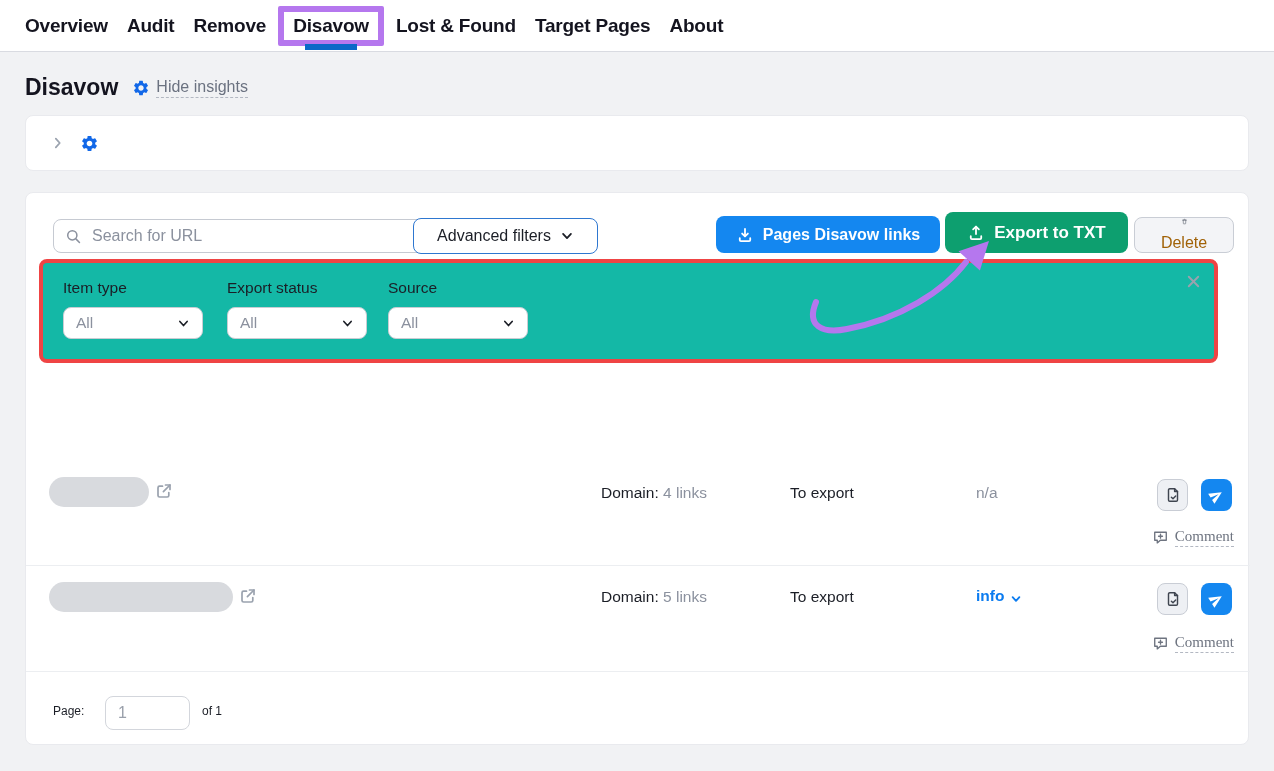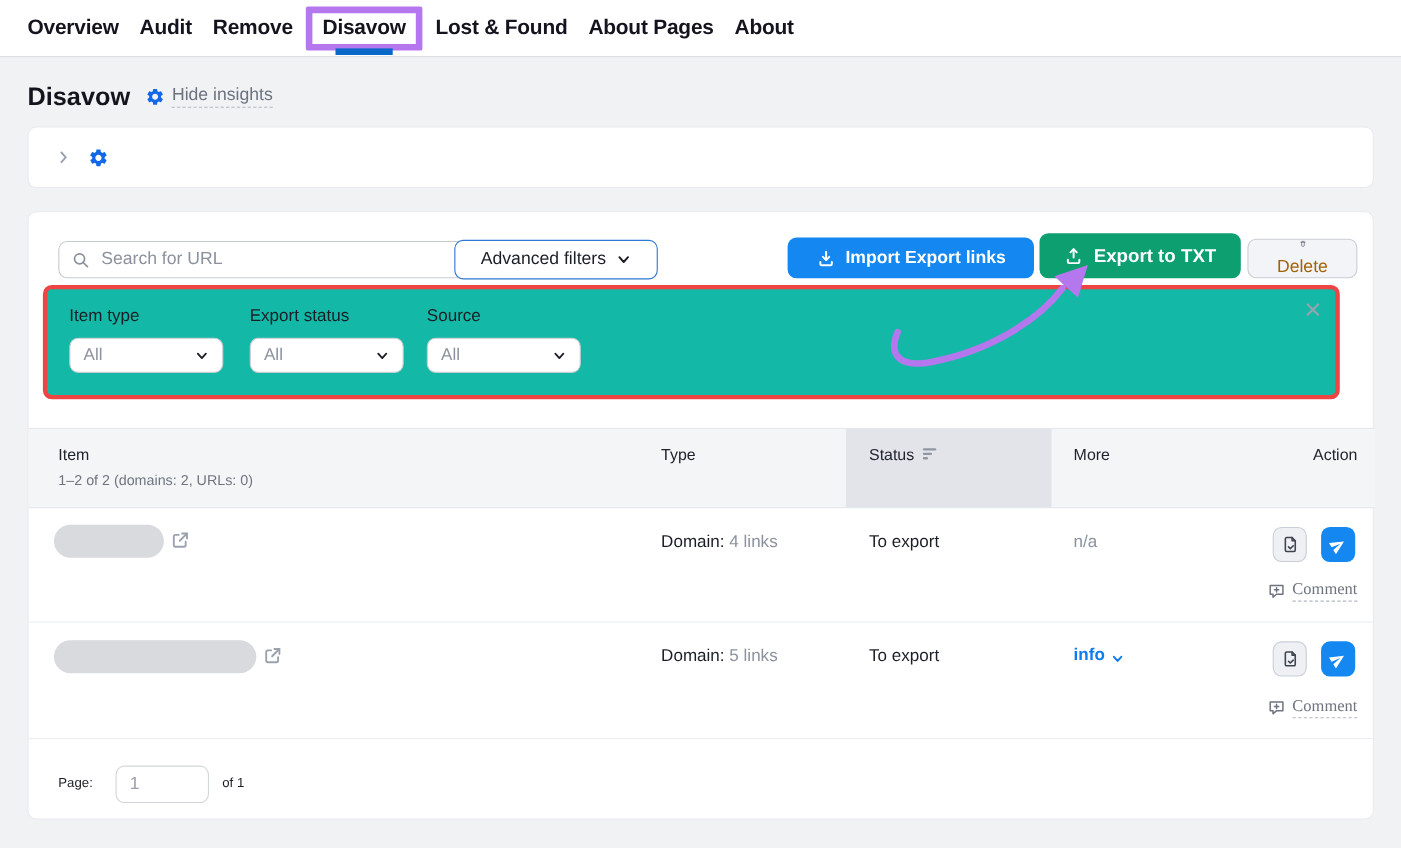--- a/index.html
+++ b/index.html
@@ -118,21 +118,21 @@
 <div class="stage">
 
   <nav class="topbar">
     <span class="nav-item">Overview</span>
     <span class="nav-item">Audit</span>
     <span class="nav-item">Remove</span>
     <span class="nav-item nav-active-wrap">
       <span>Disavow</span>
     </span>
     <span class="nav-item">Lost &amp; Found</span>
-    <span class="nav-item">About Pages</span>
+    <span class="nav-item">Target Pages</span>
     <span class="nav-item">About</span>
   </nav>
 
   <div class="title-row">
     <h1>Disavow</h1>
     <span class="insights-link">
       <svg width="18" height="18" viewBox="0 0 24 24">
           <path fill="#1268e8" d="M19.14 12.94c.04-.3.06-.61.06-.94 0-.32-.02-.64-.07-.94l2.03-1.58a.49.49 0 0 0 .12-.61l-1.92-3.32a.488.488 0 0 0-.59-.22l-2.39.96c-.5-.38-1.03-.7-1.62-.94l-.36-2.54a.484.484 0 0 0-.48-.41h-3.84c-.24 0-.43.17-.47.41l-.36 2.54c-.59.24-1.13.57-1.62.94l-2.39-.96a.484.484 0 0 0-.59.22L2.74 8.87c-.12.21-.08.47.12.61l2.03 1.58c-.05.3-.09.63-.09.94s.02.64.07.94l-2.03 1.58a.49.49 0 0 0-.12.61l1.92 3.32c.12.22.37.29.59.22l2.39-.96c.5.38 1.03.7 1.62.94l.36 2.54c.05.24.24.41.48.41h3.84c.24 0 .44-.17.47-.41l.36-2.54c.59-.24 1.13-.56 1.62-.94l2.39.96c.22.08.47 0 .59-.22l1.92-3.32a.49.49 0 0 0-.12-.61l-2.01-1.58zM12 15.6c-1.98 0-3.6-1.62-3.6-3.6s1.62-3.6 3.6-3.6 3.6 1.62 3.6 3.6-1.62 3.6-3.6 3.6z"></path>
         </svg>
       <span class="insights-text">Hide insights</span>
@@ -164,21 +164,21 @@
           <path d="M3.5 5.5 8 10.5 12.5 5.5" fill="none" stroke="#1b1e26" stroke-width="2" stroke-linecap="round" stroke-linejoin="round"></path>
         </svg>
     </div>
 
     <div class="abs btn btn-import">
       <svg width="18" height="18" viewBox="0 0 20 20" fill="none" stroke="#fff" stroke-width="2" stroke-linecap="round" stroke-linejoin="round">
           <path d="M10 3.2v8"></path>
           <path d="M6.8 8.4 10 11.6 13.2 8.4"></path>
           <path d="M4.2 13.6v2a1.3 1.3 0 0 0 1.3 1.3h9a1.3 1.3 0 0 0 1.3-1.3v-2"></path>
         </svg>
-      <span>Import Export links</span>
+      <span>Pages Disavow links</span>
     </div>
 
     <div class="abs btn btn-export">
       <svg width="18" height="18" viewBox="0 0 20 20" fill="none" stroke="#fff" stroke-width="2" stroke-linecap="round" stroke-linejoin="round">
           <path d="M10 11.2v-8"></path>
           <path d="M6.8 6 10 2.8 13.2 6"></path>
           <path d="M4.2 13.6v2a1.3 1.3 0 0 0 1.3 1.3h9a1.3 1.3 0 0 0 1.3-1.3v-2"></path>
         </svg>
       <span>Export to TXT</span>
     </div>
@@ -220,37 +220,20 @@
             </svg>
         </div>
       </div>
       <span class="close-x">
         <svg width="17" height="17" viewBox="0 0 18 18">
             <path d="M4 4l10 10M14 4 4 14" stroke="#9aa2ae" stroke-width="2" stroke-linecap="round"></path>
           </svg>
       </span>
     </div>
 
-    <div class="abs thead">
-      <div class="status-bg"></div>
-      <div class="th" style="left:27px;">Item</div>
-      <div class="th-sub">1–2 of 2 (domains: 2, URLs: 0)</div>
-      <div class="th" style="left:575px;">Type</div>
-      <div class="th" style="left:764px;">
-        <span>Status</span><svg class="sort-icon" width="15" height="13" viewBox="0 0 16 14">
-            <g fill="#9097a3">
-              <rect x="1" y="1.5" width="13" height="2.4" rx="1.2"></rect>
-              <rect x="1" y="5.9" width="9" height="2.4" rx="1.2"></rect>
-              <rect x="1" y="10.3" width="5" height="2.4" rx="1.2"></rect>
-            </g>
-          </svg>
-      </div>
-      <div class="th" style="left:950px;">More</div>
-      <div class="th" style="right:16px;">Action</div>
-    </div>
 
     <div class="abs trow" style="top:269px; height:104px;">
       <div class="pill" style="left:23px; top:15px; width:100px;"></div>
       <span class="ext-icon" style="left:128px; top:19px;">
         <svg width="20" height="20" viewBox="0 0 20 20" fill="none" stroke="#9aa2ae" stroke-width="1.7" stroke-linecap="round" stroke-linejoin="round">
             <path d="M8.5 5.2H5.6A1.6 1.6 0 0 0 4 6.8v7.6A1.6 1.6 0 0 0 5.6 16h7.6a1.6 1.6 0 0 0 1.6-1.6v-2.9"></path>
             <path d="M11.5 4H16v4.5"></path>
             <path d="M16 4l-6.6 6.6"></path>
           </svg>
       </span>

